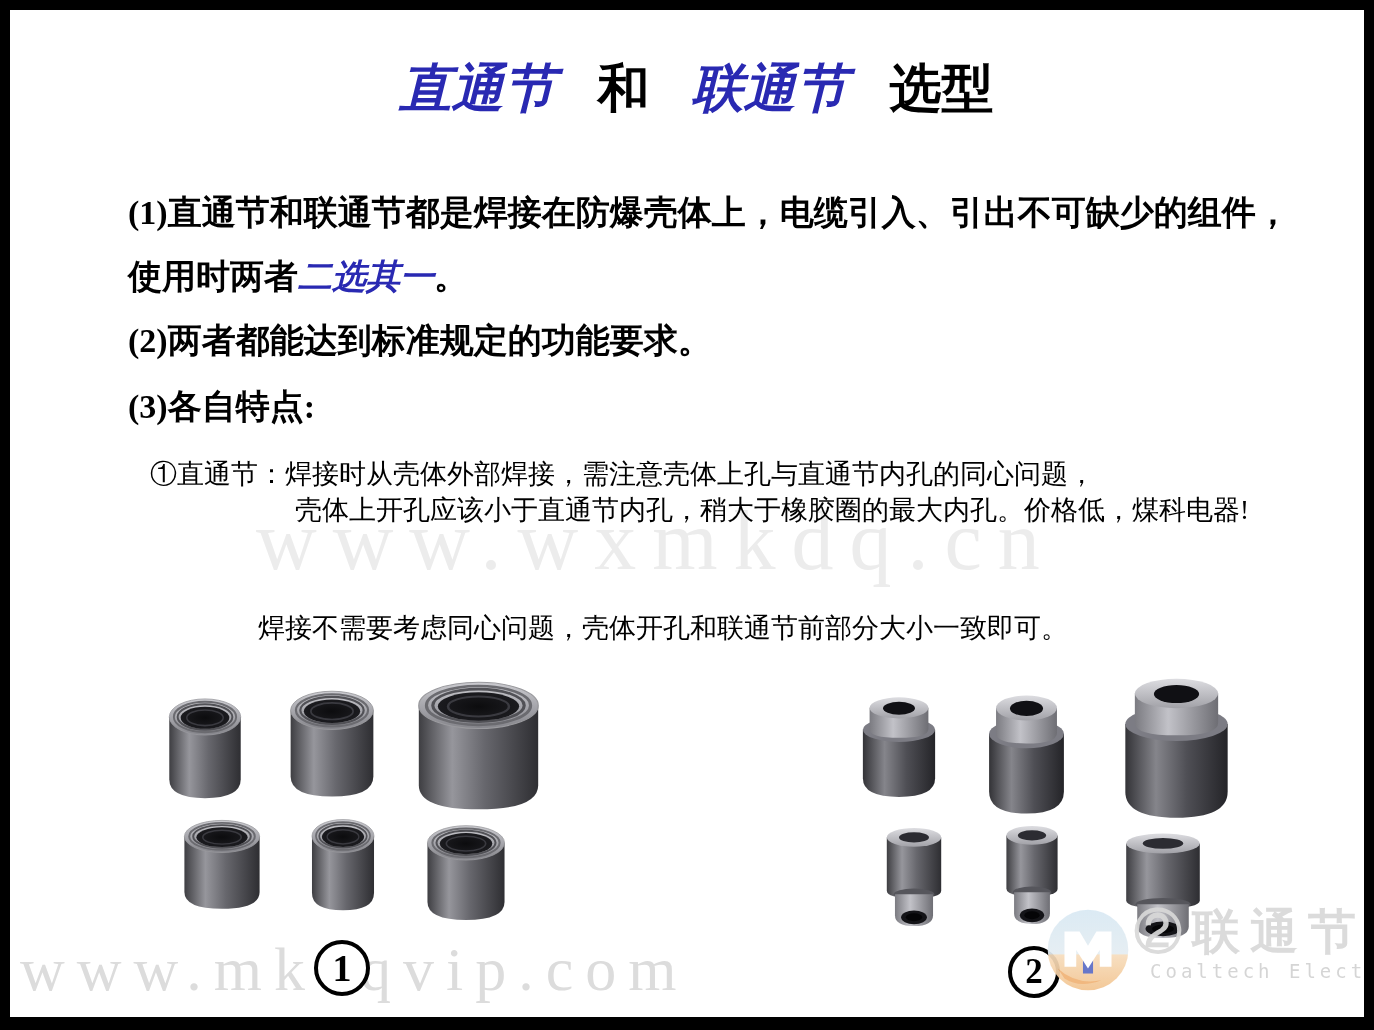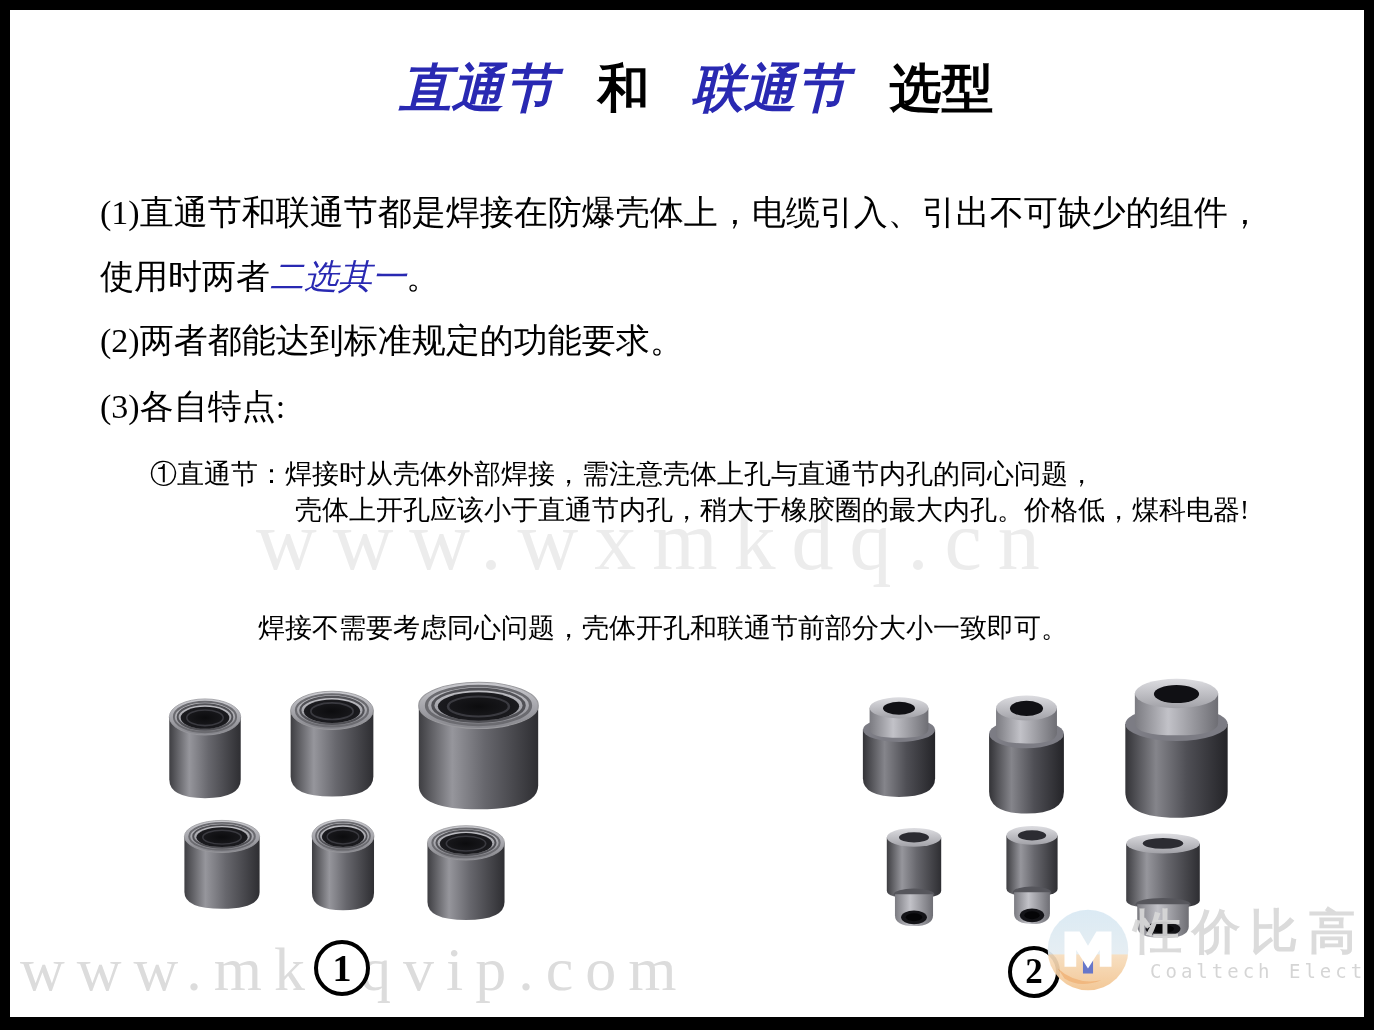--- a/index.html
+++ b/index.html
@@ -43,22 +43,22 @@
   }
   
   .title{
     position:absolute;left:0;top:54px;width:100%;
     text-align:center;font-size:52px;font-weight:bold;z-index:5;padding-left:48px;
   }
   .title .seg{display:inline-block;}
   .title .gap{margin:0 29px;}
   .blue-i{color:var(--blue);font-style:italic;}
   .para{
-    position:absolute;font-size:34px;font-weight:400;
-    white-space:nowrap;z-index:5;
+    position:absolute;font-size:34px;font-weight:700;
+    white-space:nowrap;z-index:5;margin-left:28px;
   }
   .p1l1{left:100px;top:190px;}
   .p1l2{left:100px;top:254px;}
   .p2{left:100px;top:318px;}
   .p3{left:100px;top:384px;}
   .feat{
     position:absolute;font-size:27px;font-weight:500;
     white-space:nowrap;z-index:5;
   }
   .f1l1{left:150px;top:456px;}
@@ -215,17 +215,17 @@
         <stop offset="0.55" stop-color="#e4edf2"></stop>
         <stop offset="0.56" stop-color="#f7ddbd"></stop>
         <stop offset="1" stop-color="#f3c48f"></stop>
       </linearGradient>
     </defs>
     <circle cx="50" cy="50" r="48" fill="url(#lgCircle)"></circle>
     <path d="M14,72 Q36,92 66,86 Q40,96 22,84 Z" fill="#eeae6e" opacity="0.85"></path>
     <rect x="44" y="48" width="12" height="30" fill="#5b6cc5"></rect>
     <path d="M22,28 H40 L50,45 L60,28 H78 V70 H64 V50 L50,72 L36,50 V70 H22 Z" fill="#ffffff"></path>
   </svg>
-  <div class="logo logo-cn">性价比高</div>
+  <div class="logo logo-cn">②联通节</div>
   <div class="logo logo-en">Coaltech Electric</div>
 
   <div class="frame"></div>
 </div>
 
 </body></html>

